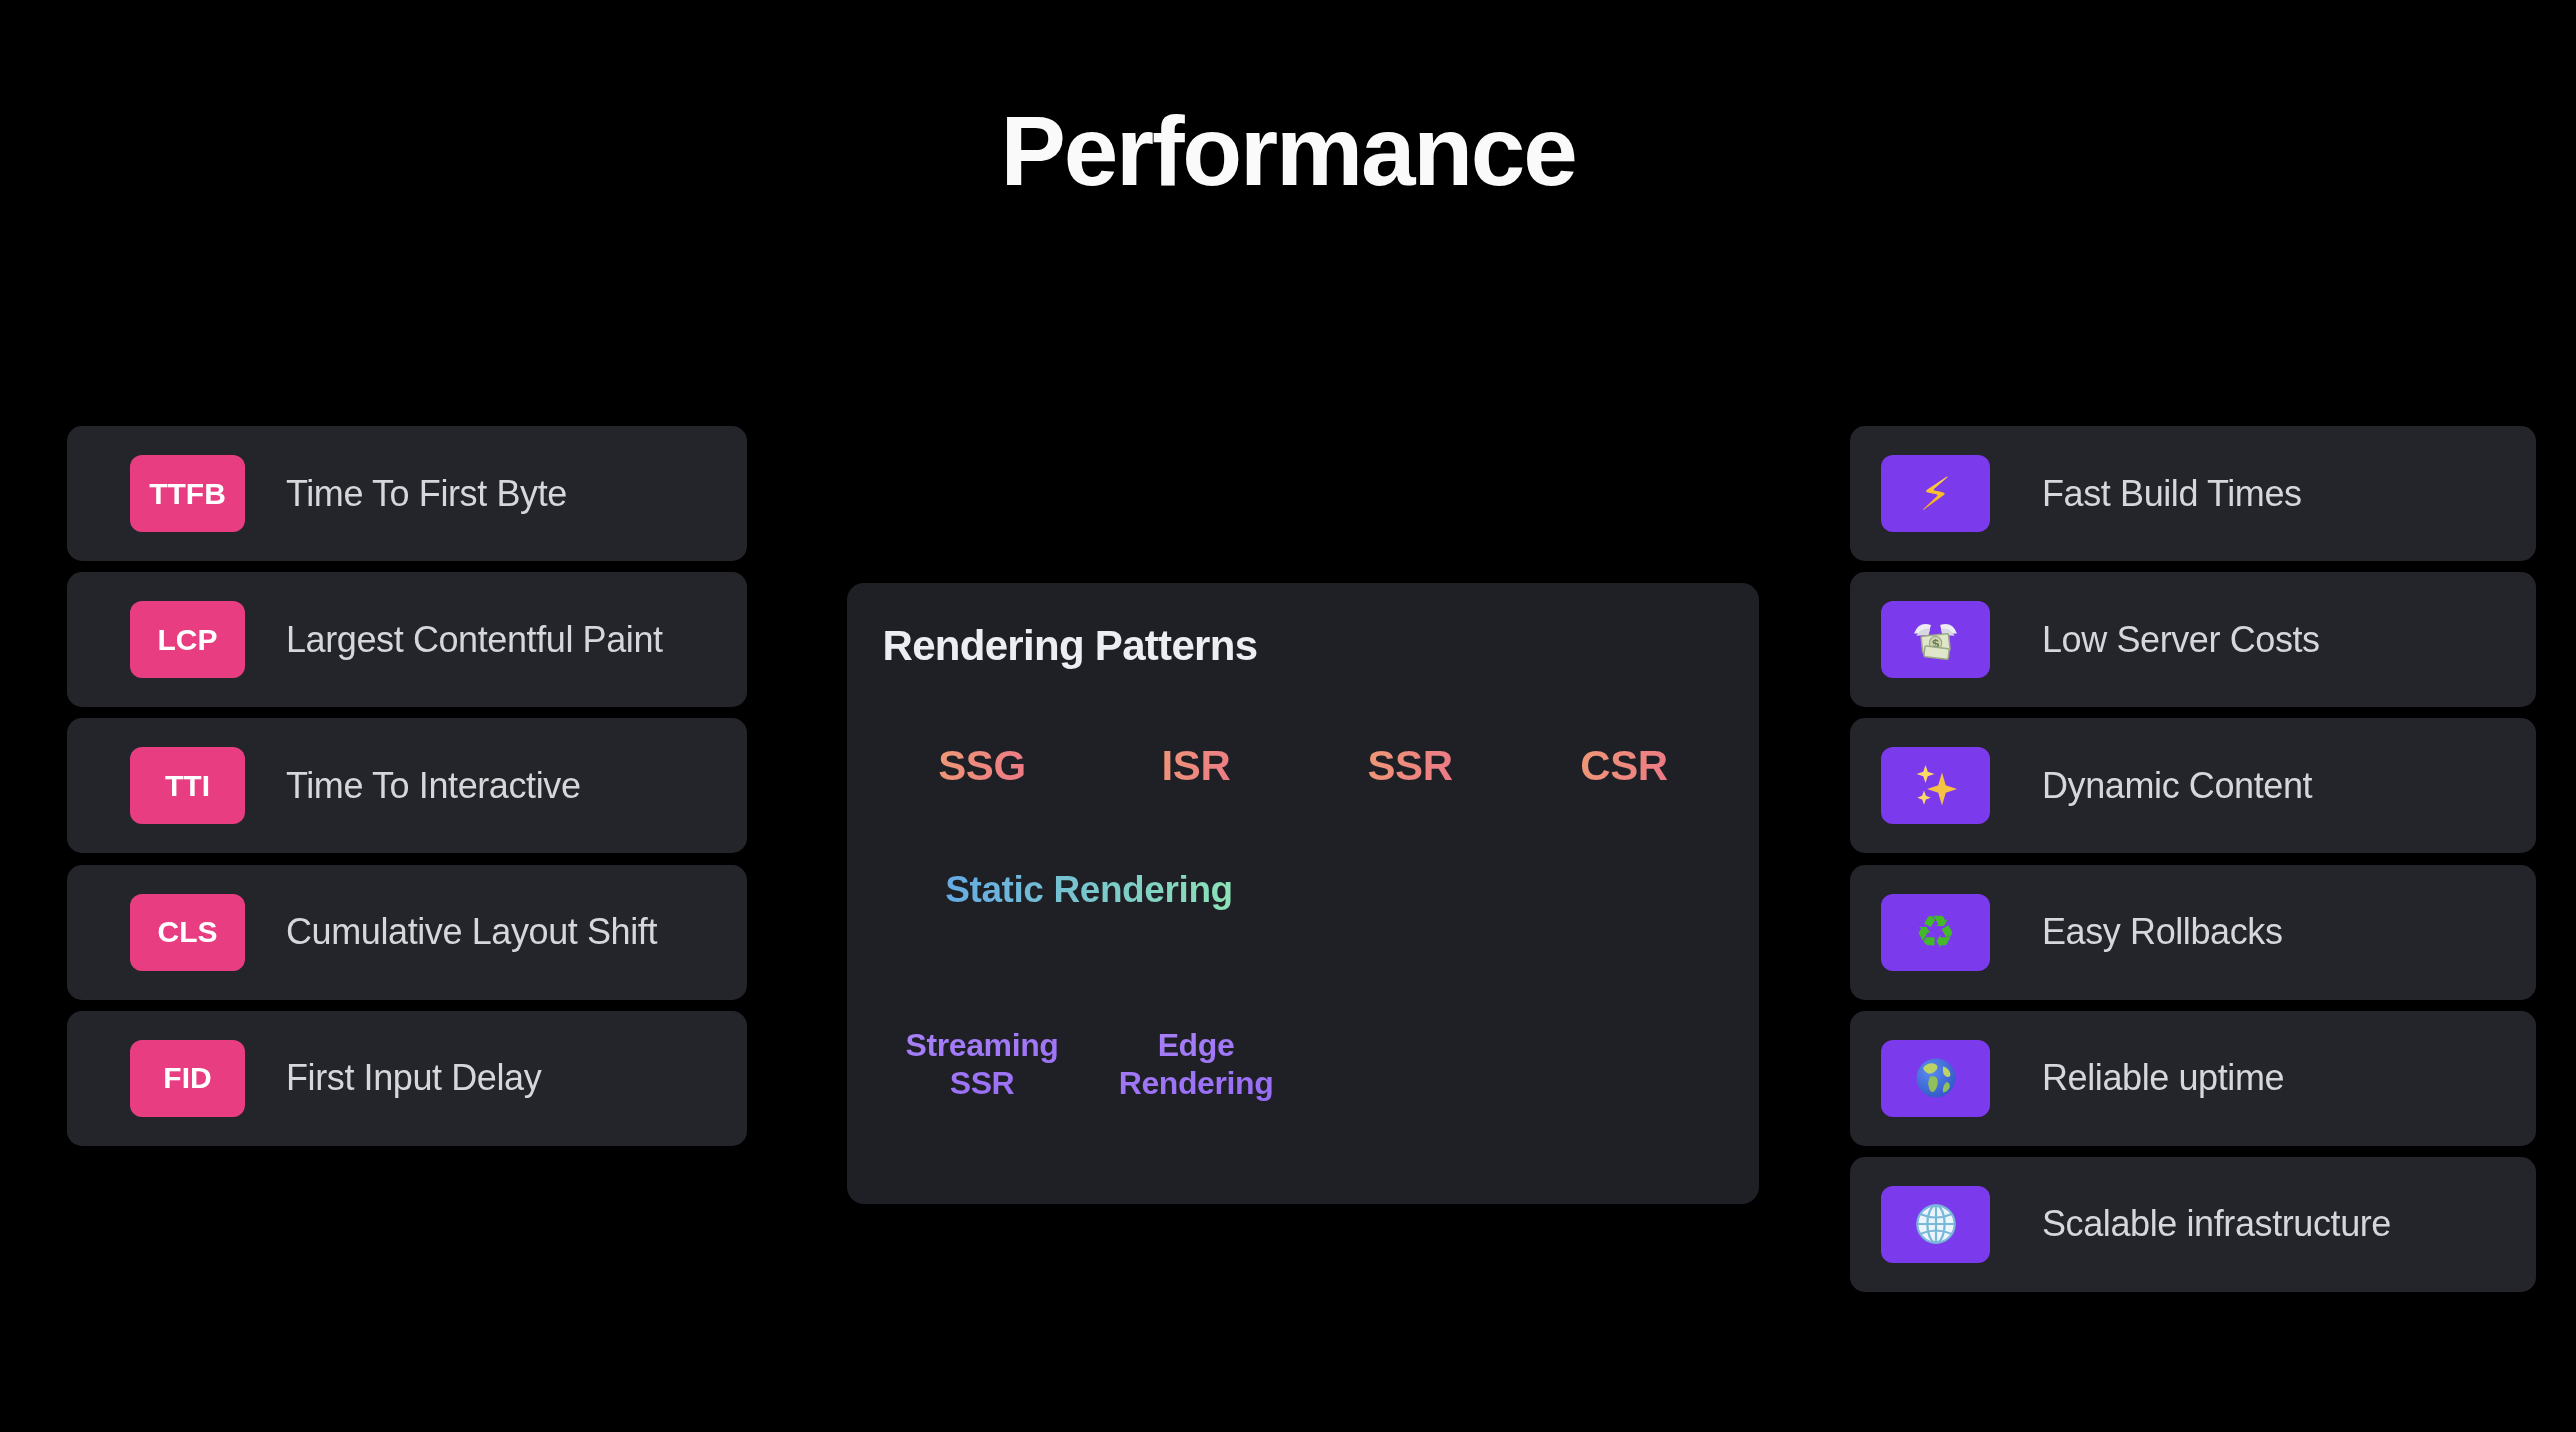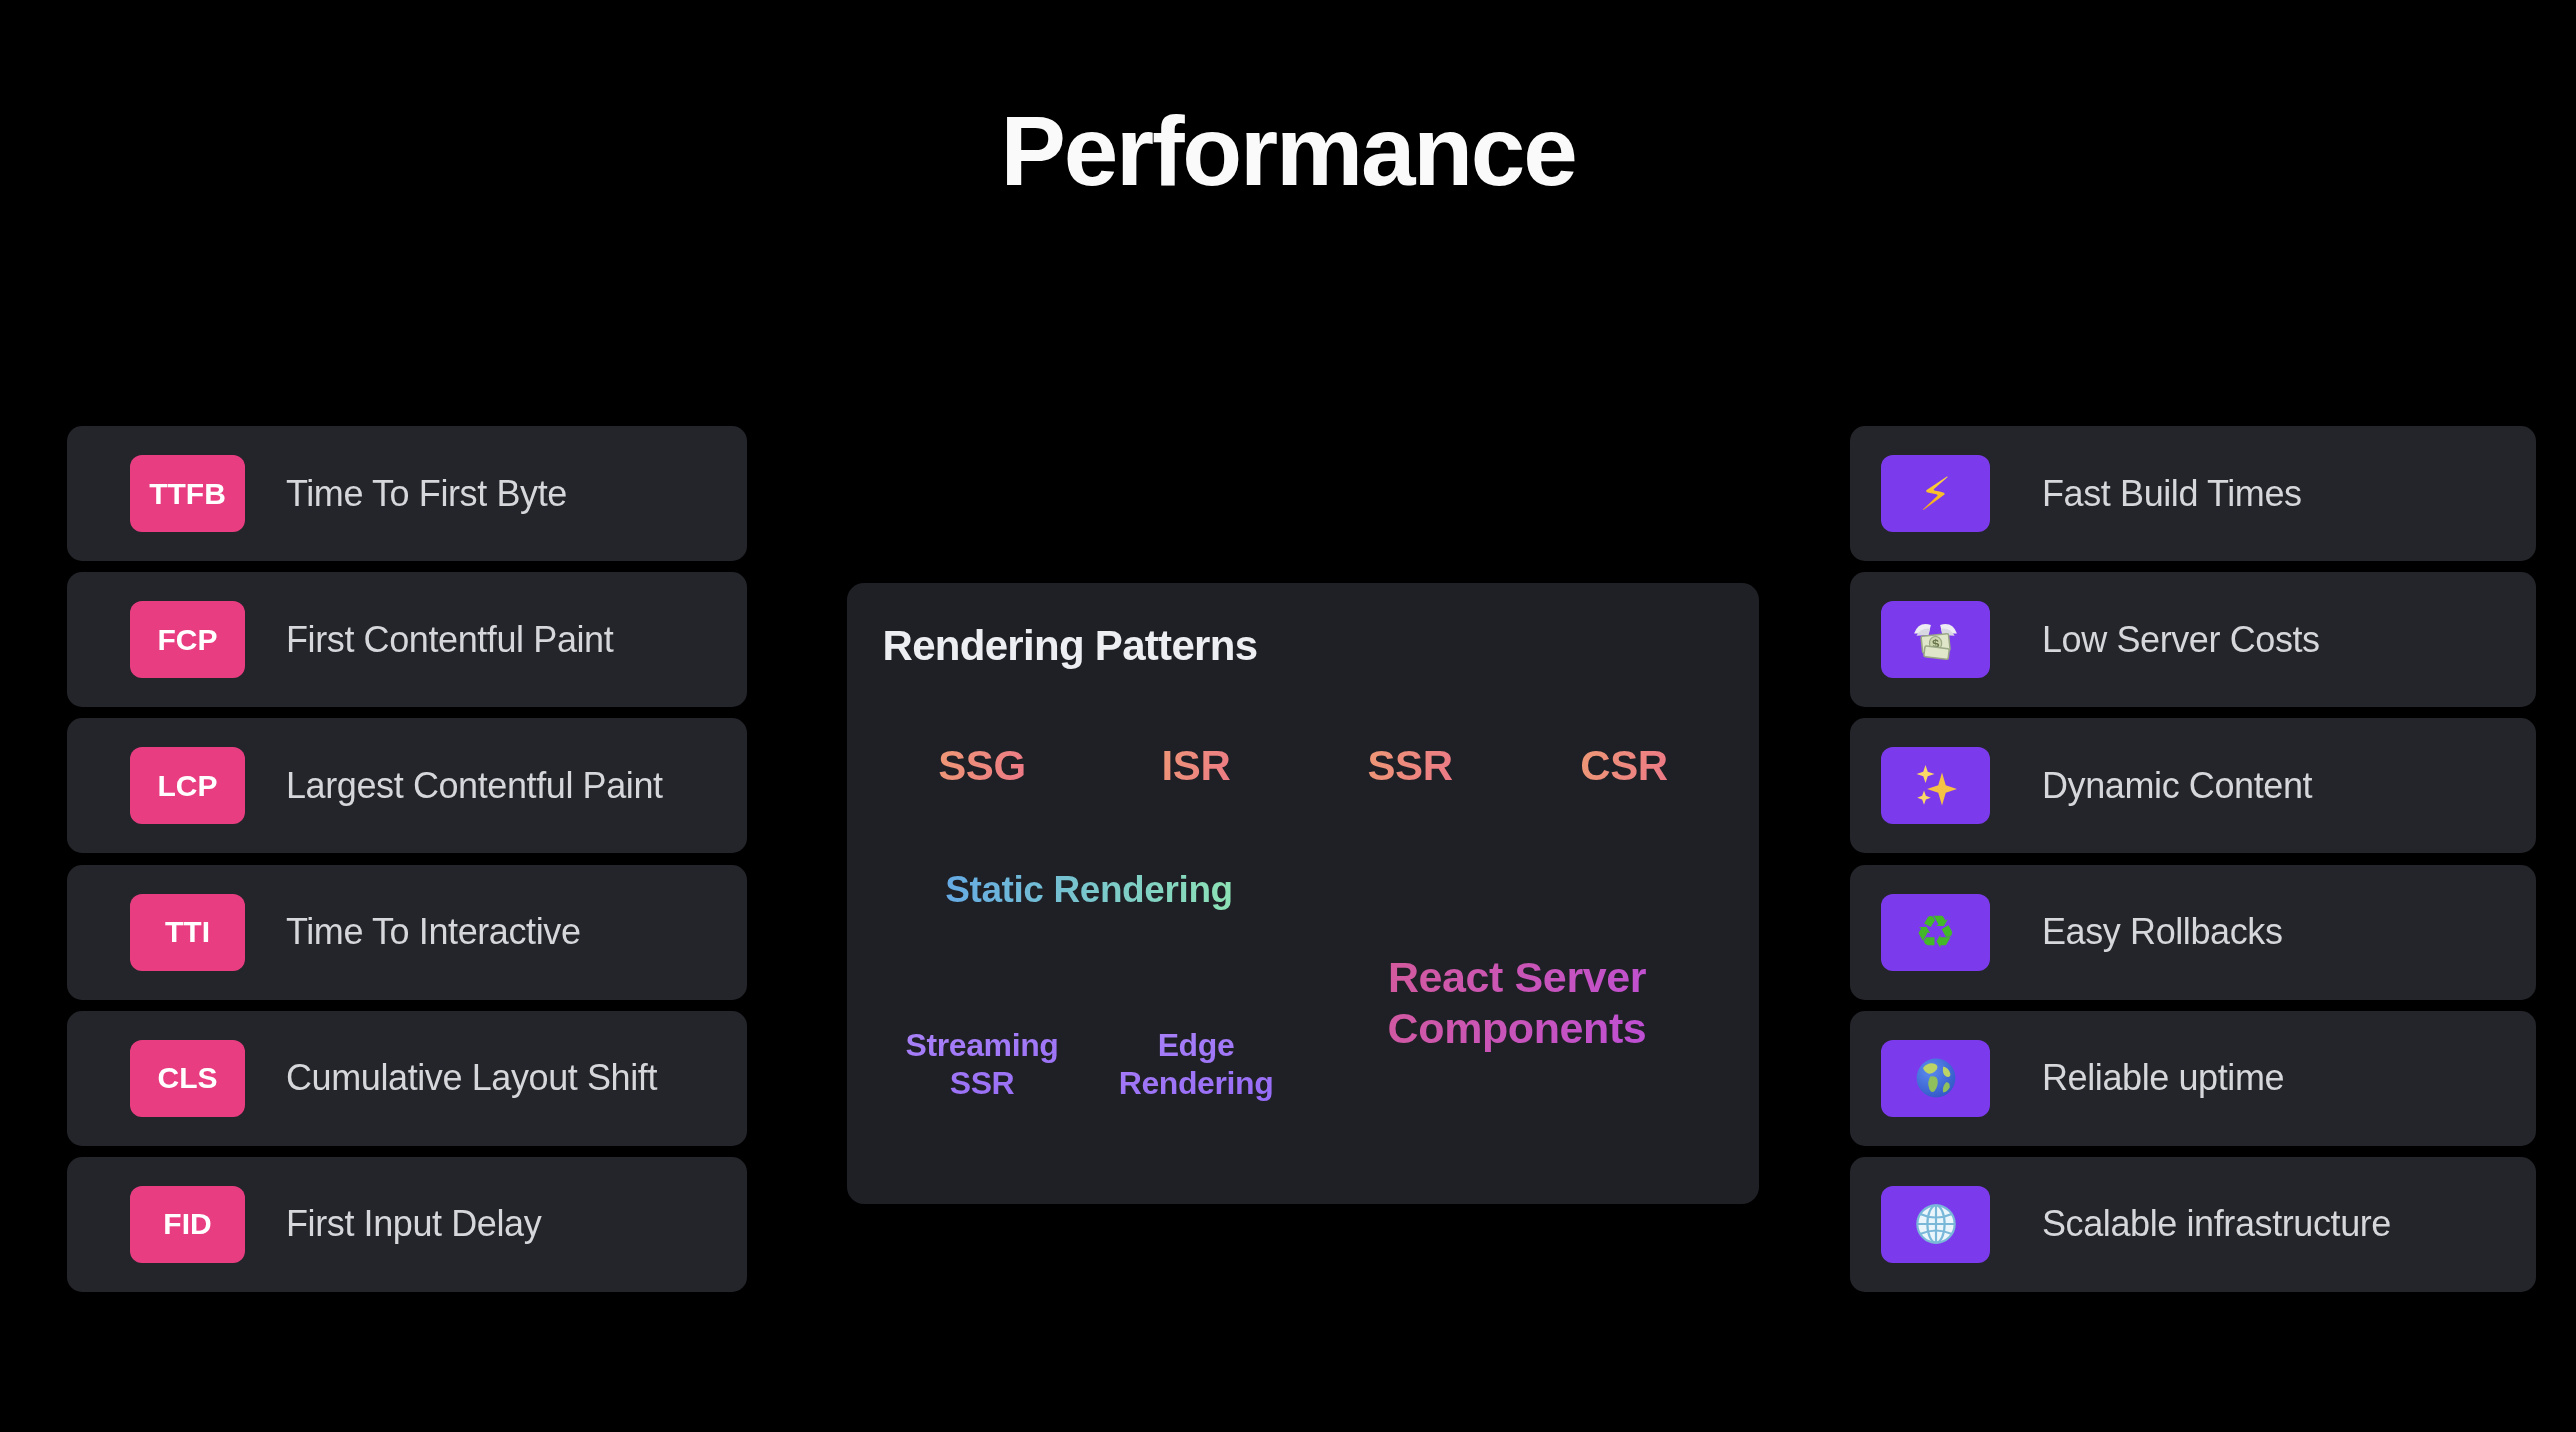--- a/index.html
+++ b/index.html
@@ -177,24 +177,20 @@
 <div class="stage">
 
   <h1 class="page-title">Performance</h1>
 
   <section class="col col-left">
     <div class="card">
       <span class="badge">TTFB</span>
       <span class="card-label">Time To First Byte</span>
     </div>
     <div class="card">
-      <span class="badge">FCP</span>
-      <span class="card-label">First Contentful Paint</span>
-    </div>
-    <div class="card">
       <span class="badge">LCP</span>
       <span class="card-label">Largest Contentful Paint</span>
     </div>
     <div class="card">
       <span class="badge">TTI</span>
       <span class="card-label">Time To Interactive</span>
     </div>
     <div class="card">
       <span class="badge">CLS</span>
       <span class="card-label">Cumulative Layout Shift</span>
@@ -206,21 +202,20 @@
   </section>
 
   <section class="panel">
     <h2 class="panel-title">Rendering Patterns</h2>
     <div class="pattern-grid">
       <div class="cell cell-ssg mode g-warm">SSG</div>
       <div class="cell cell-isr mode g-warm">ISR</div>
       <div class="cell cell-ssr mode g-warm">SSR</div>
       <div class="cell cell-csr mode g-warm">CSR</div>
       <div class="cell cell-static g-cool">Static Rendering</div>
-      <div class="cell cell-rsc g-magenta">React Server Components</div>
       <div class="cell cell-streaming g-violet">Streaming SSR</div>
       <div class="cell cell-edge g-violet">Edge Rendering</div>
     </div>
   </section>
 
   <section class="col col-right">
 
     <div class="card">
       <span class="tile">
         <span class="glyph gold">⚡</span>

